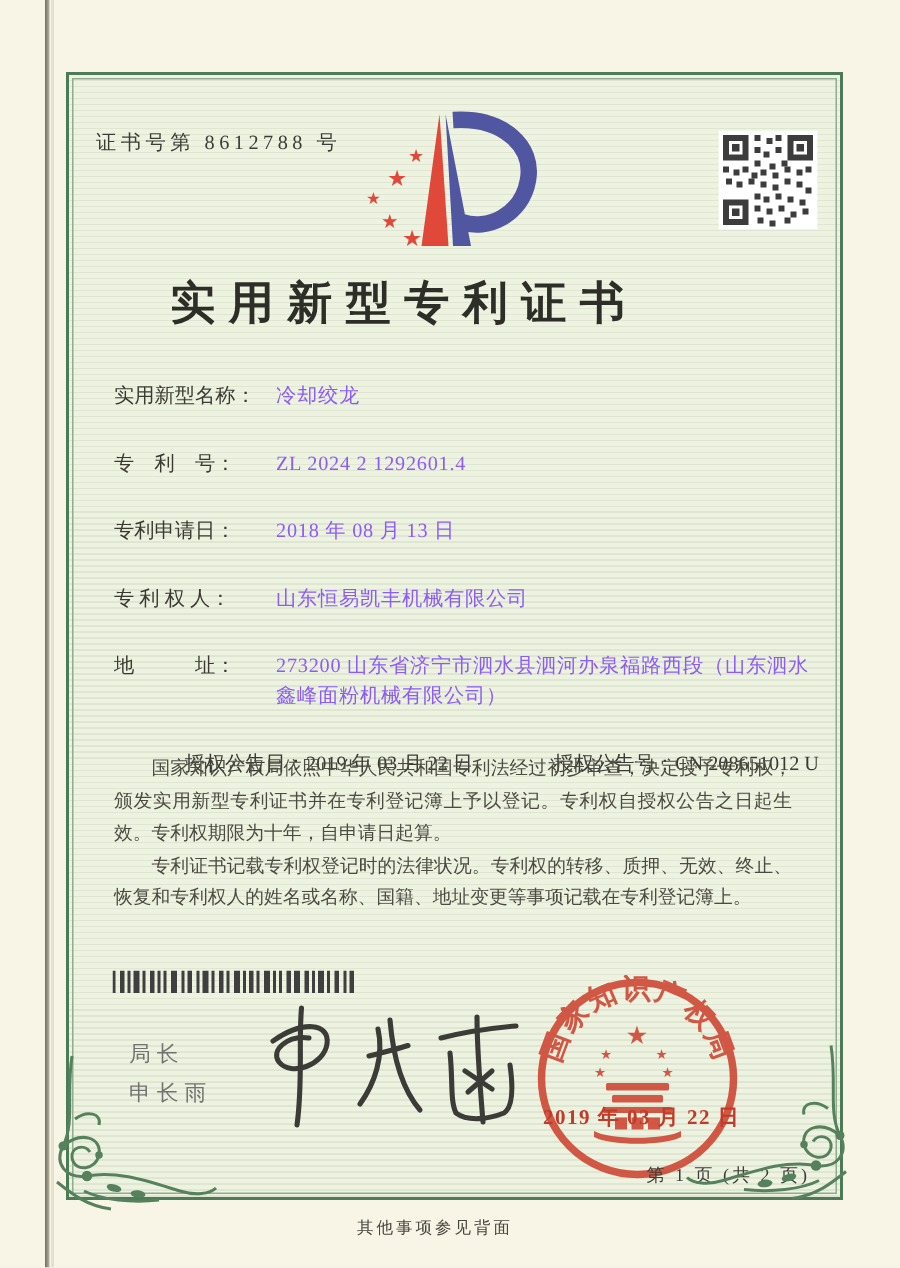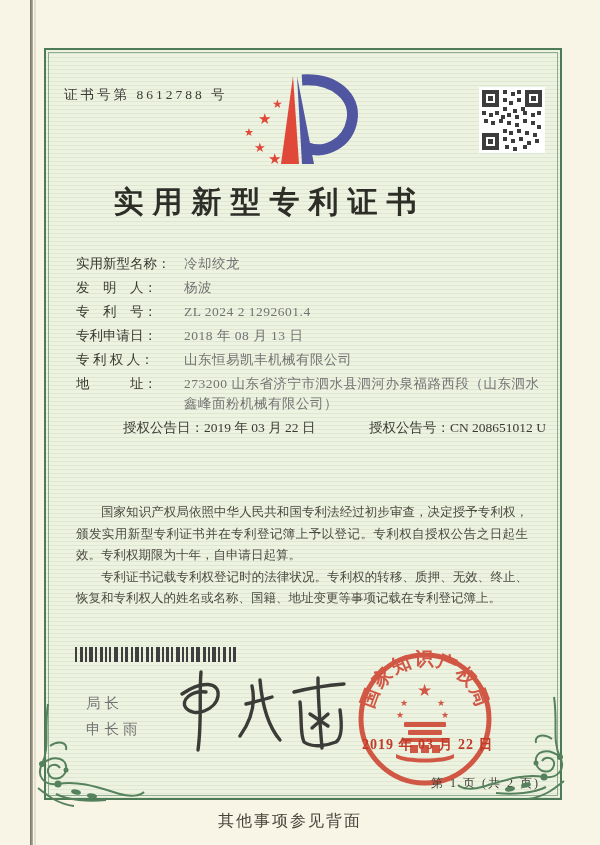--- a/index.html
+++ b/index.html
@@ -30,38 +30,38 @@
 
   .logo{position:absolute;left:236px;top:64px;width:130px;height:112px;}
   .qr{position:absolute;left:479px;top:87px;width:66px;height:66px;}
 
   .title{
     position:absolute;left:0;top:182px;width:539px;text-align:center;
     font-size:30px;font-weight:600;letter-spacing:9px;color:#2e2e28;
   }
 
   .fields{position:absolute;left:76px;top:254px;width:470px;font-size:13.5px;}
-  .field-row{display:flex;margin-bottom:4px;line-height:20px;}
+  .field-row{display:flex;margin-bottom:25px;line-height:20px;}
   .field-label{flex:0 0 108px;white-space:nowrap;color:#3a3a32;}
-  .field-value{flex:1;color:#737373;letter-spacing:0.5px;}
+  .field-value{flex:1;color:#8b5cf6;letter-spacing:0.5px;}
   .grant-row{display:flex;justify-content:space-between;line-height:20px;margin-top:2px;margin-left:47px;}
 
   .paragraphs{position:absolute;left:76px;top:502px;width:452px;font-size:12.5px;line-height:21.5px;color:#4c4b42;text-align:justify;}
   .paragraphs p{margin:0;text-indent:2em;}
 
   .barcode{position:absolute;left:75px;top:647px;width:162px;height:15px;}
 
   .sig-labels{position:absolute;left:86px;top:690px;font-size:14.5px;letter-spacing:4px;color:#737373;line-height:26px;}
   .signature{position:absolute;left:168px;top:664px;width:185px;height:92px;}
 
   .seal{position:absolute;left:356px;top:650px;width:138px;height:138px;opacity:0.88;}
   .seal-date{position:absolute;left:362px;top:736px;width:150px;font-size:14px;color:#c23a28;letter-spacing:1px;font-weight:600;}
 
   .page-info{position:absolute;left:0;top:775px;width:540px;text-align:right;font-size:12px;letter-spacing:2px;color:#3d3d36;}
-  .footer-note{position:absolute;left:0;top:811px;width:580px;text-align:center;font-size:16px;letter-spacing:2px;color:#46453c;}
+  .footer-note{position:absolute;left:0;top:811px;width:580px;text-align:center;font-size:11px;letter-spacing:2px;color:#46453c;}
 
   .flourish{position:absolute;pointer-events:none;}
   .flourish.bl{left:28px;top:702px;width:118px;height:108px;}
   .flourish.br{left:456px;top:688px;width:118px;height:122px;transform:scaleX(-1);}
 </style>
 </head>
 <body>
 
 <div class="scan-edge"></div>
 <div class="scan-edge2"></div>
@@ -136,24 +136,20 @@
 </svg>
 
 <div class="title">实用新型专利证书</div>
 
 <div class="fields">
   <div class="field-row">
     <span class="field-label">实用新型名称：</span>
     <span class="field-value">冷却绞龙</span>
   </div>
   <div class="field-row">
-    <span class="field-label">发　明　人：</span>
-    <span class="field-value">杨波</span>
-  </div>
-  <div class="field-row">
     <span class="field-label">专　利　号：</span>
     <span class="field-value">ZL 2024 2 1292601.4</span>
   </div>
   <div class="field-row">
     <span class="field-label">专利申请日：</span>
     <span class="field-value">2018 年 08 月 13 日</span>
   </div>
   <div class="field-row">
     <span class="field-label">专 利 权 人：</span>
     <span class="field-value">山东恒易凯丰机械有限公司</span>

